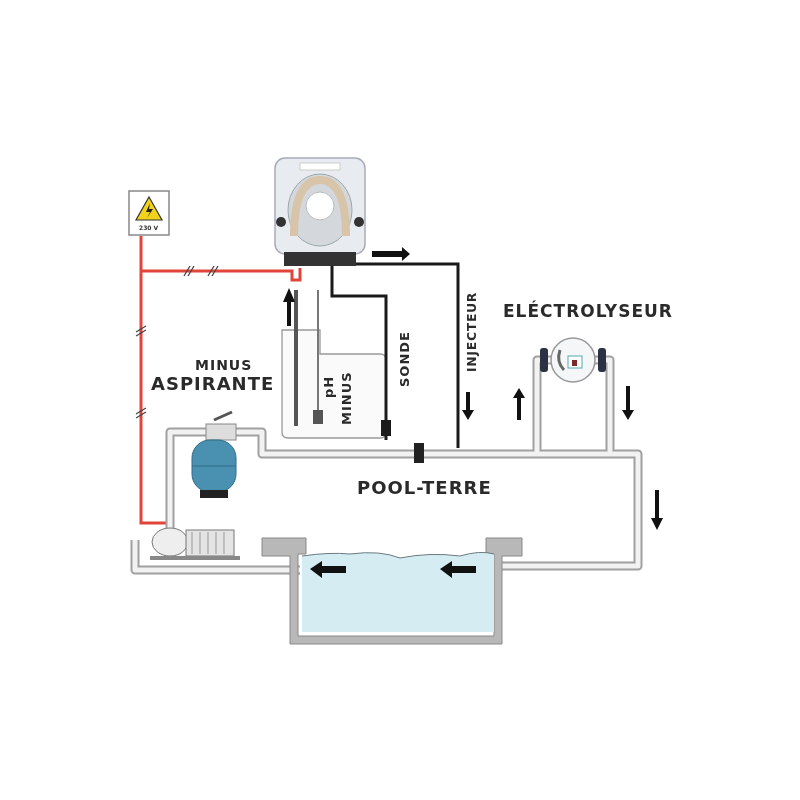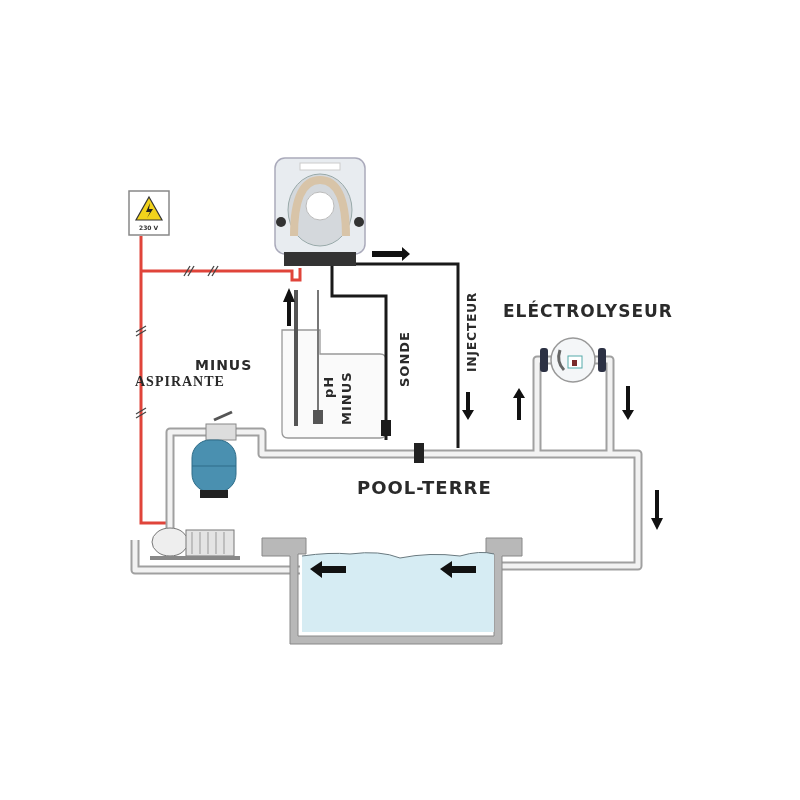--- a/index.html
+++ b/index.html
@@ -117,19 +117,19 @@
     <polygon points="287,302 283,302 289,288 295,302 291,302 291,326 287,326"></polygon>
     <polygon points="466,392 470,392 470,410 474,410 468,420 462,410 466,410"></polygon>
     <polygon points="517,420 517,398 513,398 519,388 525,398 521,398 521,420"></polygon>
     <polygon points="626,386 630,386 630,410 634,410 628,420 622,410 626,410"></polygon>
     <polygon points="655,490 659,490 659,518 663,518 657,530 651,518 655,518"></polygon>
   </g>
 </svg>
 
 <div class="warn-text" style="left:139px; top:224px;">230 V</div>
 <div class="lbl" style="left:195px; top:358px; font-size:14px;">MINUS</div>
-<div class="lbl" style="left:135px; top:375px; font-size:14px;font-family:Liberation Serif, serif;">ASPIRANTE</div>
+<div class="lbl" style="left:151px; top:375px; font-size:18px;">ASPIRANTE</div>
 <div class="lbl vert" style="left:322px; top:398px; font-size:13px;">pH</div>
 <div class="lbl vert" style="left:340px; top:425px; font-size:13px;">MINUS</div>
 <div class="lbl vert" style="left:398px; top:387px; font-size:13px;">SONDE</div>
 <div class="lbl vert" style="left:466px; top:372px; font-size:12px;">INJECTEUR</div>
 <div class="lbl" style="left:503px; top:303px; font-size:17px;">ELÉCTROLYSEUR</div>
 <div class="lbl" style="left:357px; top:479px; font-size:18px;">POOL-TERRE</div>
 
 </body></html>

